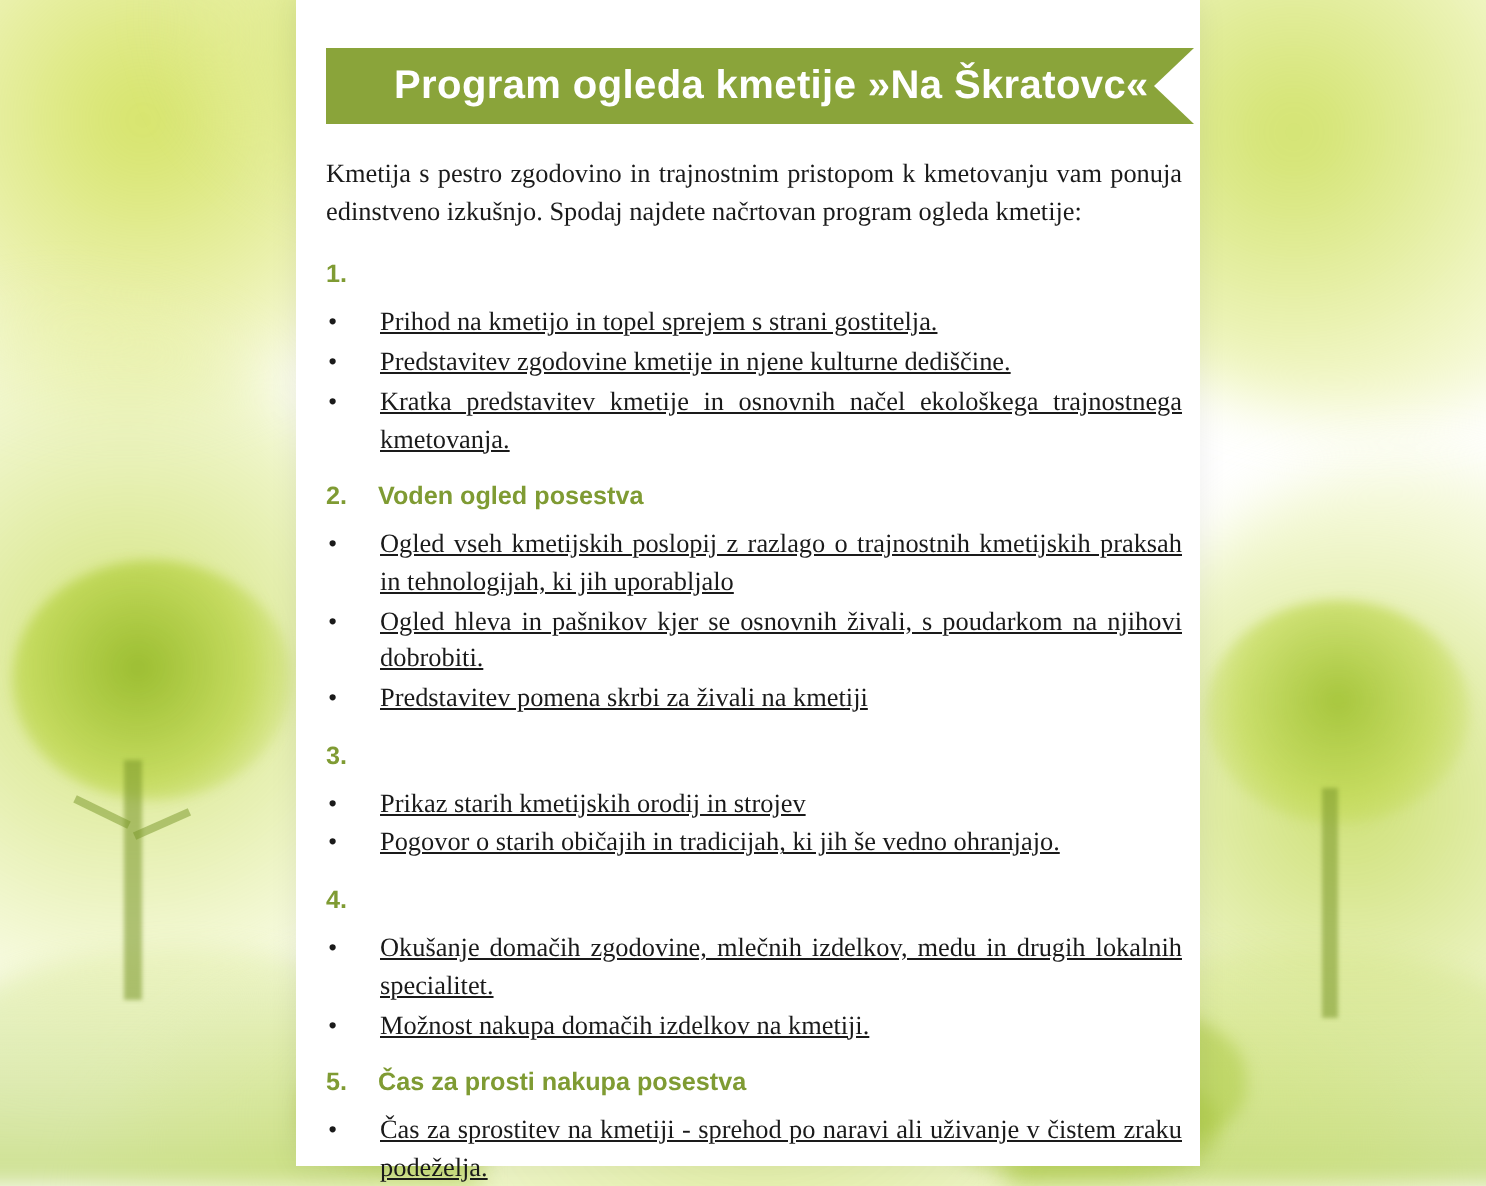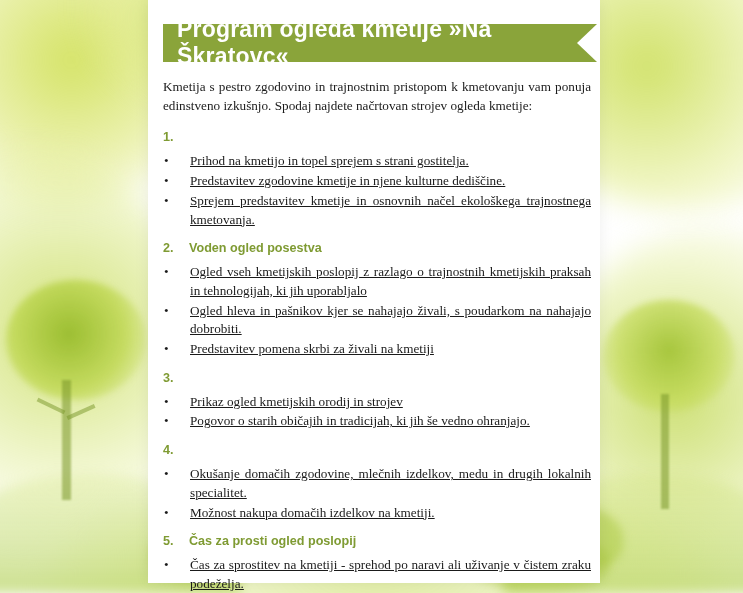--- a/index.html
+++ b/index.html
@@ -138,24 +138,25 @@
     left: 414px;
     top: 0;
     width: 0; height: 0;
     border-top: 19px solid #8aa43a;
     border-bottom: 19px solid #8aa43a;
     border-right: 20px solid transparent;
   }
   .banner-title {
     color: #ffffff;
     font-family: "Liberation Sans", sans-serif;
-    font-size: 23px;
+    font-size: 20px;
     font-weight: bold;
     letter-spacing: 0.2px;
     padding-left: 14px;
+    margin-left: 20px;
   }
 
   
   .content {
     position: absolute;
     left: 163px;
     top: 78px;
     width: 428px;
     font-size: 13.2px;
     line-height: 1.42;
@@ -230,69 +231,69 @@
 <div class="card"></div>
 
 <div class="banner-wrap">
   <div class="banner">
     <span class="banner-title">Program ogleda kmetije »Na Škratovc«</span>
   </div>
   <div class="banner-tail"></div>
 </div>
 
 <div class="content">
-  <p class="intro">Kmetija s pestro zgodovino in trajnostnim pristopom k kmetovanju vam ponuja edinstveno izkušnjo. Spodaj najdete načrtovan strojev ogleda kmetije:</p>
+  <p class="intro">Kmetija s pestro zgodovino in trajnostnim pristopom k kmetovanju vam ponuja edinstveno izkušnjo. Spodaj najdete načrtovan program ogleda kmetije:</p>
   <div id="sections">
       <div class="section">
         <div class="sec-head">
           <span class="sec-num">1.</span>
         </div>
         <ul class="bullets">
           <li>
             <span class="bul">•</span>
             <span class="btxt">Prihod na kmetijo in topel sprejem s strani gostitelja.</span>
           </li>
           <li>
             <span class="bul">•</span>
             <span class="btxt">Predstavitev zgodovine kmetije in njene kulturne dediščine.</span>
           </li>
           <li>
             <span class="bul">•</span>
-            <span class="btxt">Sprejem predstavitev kmetije in osnovnih načel ekološkega trajnostnega kmetovanja.</span>
+            <span class="btxt">Kratka predstavitev kmetije in osnovnih načel ekološkega trajnostnega kmetovanja.</span>
           </li>
         </ul>
       </div>
       <div class="section">
         <div class="sec-head">
           <span class="sec-num">2.</span>
           <span>Voden ogled posestva</span>
         </div>
         <ul class="bullets">
           <li>
             <span class="bul">•</span>
             <span class="btxt">Ogled vseh kmetijskih poslopij z razlago o trajnostnih kmetijskih praksah in tehnologijah, ki jih uporabljalo</span>
           </li>
           <li>
             <span class="bul">•</span>
-            <span class="btxt">Ogled hleva in pašnikov kjer se nahajajo živali, s poudarkom na nahajajo dobrobiti.</span>
+            <span class="btxt">Ogled hleva in pašnikov kjer se osnovnih živali, s poudarkom na njihovi dobrobiti.</span>
           </li>
           <li>
             <span class="bul">•</span>
             <span class="btxt">Predstavitev pomena skrbi za živali na kmetiji</span>
           </li>
         </ul>
       </div>
       <div class="section">
         <div class="sec-head">
           <span class="sec-num">3.</span>
         </div>
         <ul class="bullets">
           <li>
             <span class="bul">•</span>
-            <span class="btxt">Prikaz ogled kmetijskih orodij in strojev</span>
+            <span class="btxt">Prikaz starih kmetijskih orodij in strojev</span>
           </li>
           <li>
             <span class="bul">•</span>
             <span class="btxt">Pogovor o starih običajih in tradicijah, ki jih še vedno ohranjajo.</span>
           </li>
         </ul>
       </div>
       <div class="section">
         <div class="sec-head">
           <span class="sec-num">4.</span>
@@ -304,21 +305,21 @@
           </li>
           <li>
             <span class="bul">•</span>
             <span class="btxt">Možnost nakupa domačih izdelkov na kmetiji.</span>
           </li>
         </ul>
       </div>
       <div class="section">
         <div class="sec-head">
           <span class="sec-num">5.</span>
-          <span>Čas za prosti ogled poslopij</span>
+          <span>Čas za prosti nakupa posestva</span>
         </div>
         <ul class="bullets">
           <li>
             <span class="bul">•</span>
             <span class="btxt">Čas za sprostitev na kmetiji - sprehod po naravi ali uživanje v čistem zraku podeželja.</span>
           </li>
         </ul>
       </div>
     </div>
 </div>

